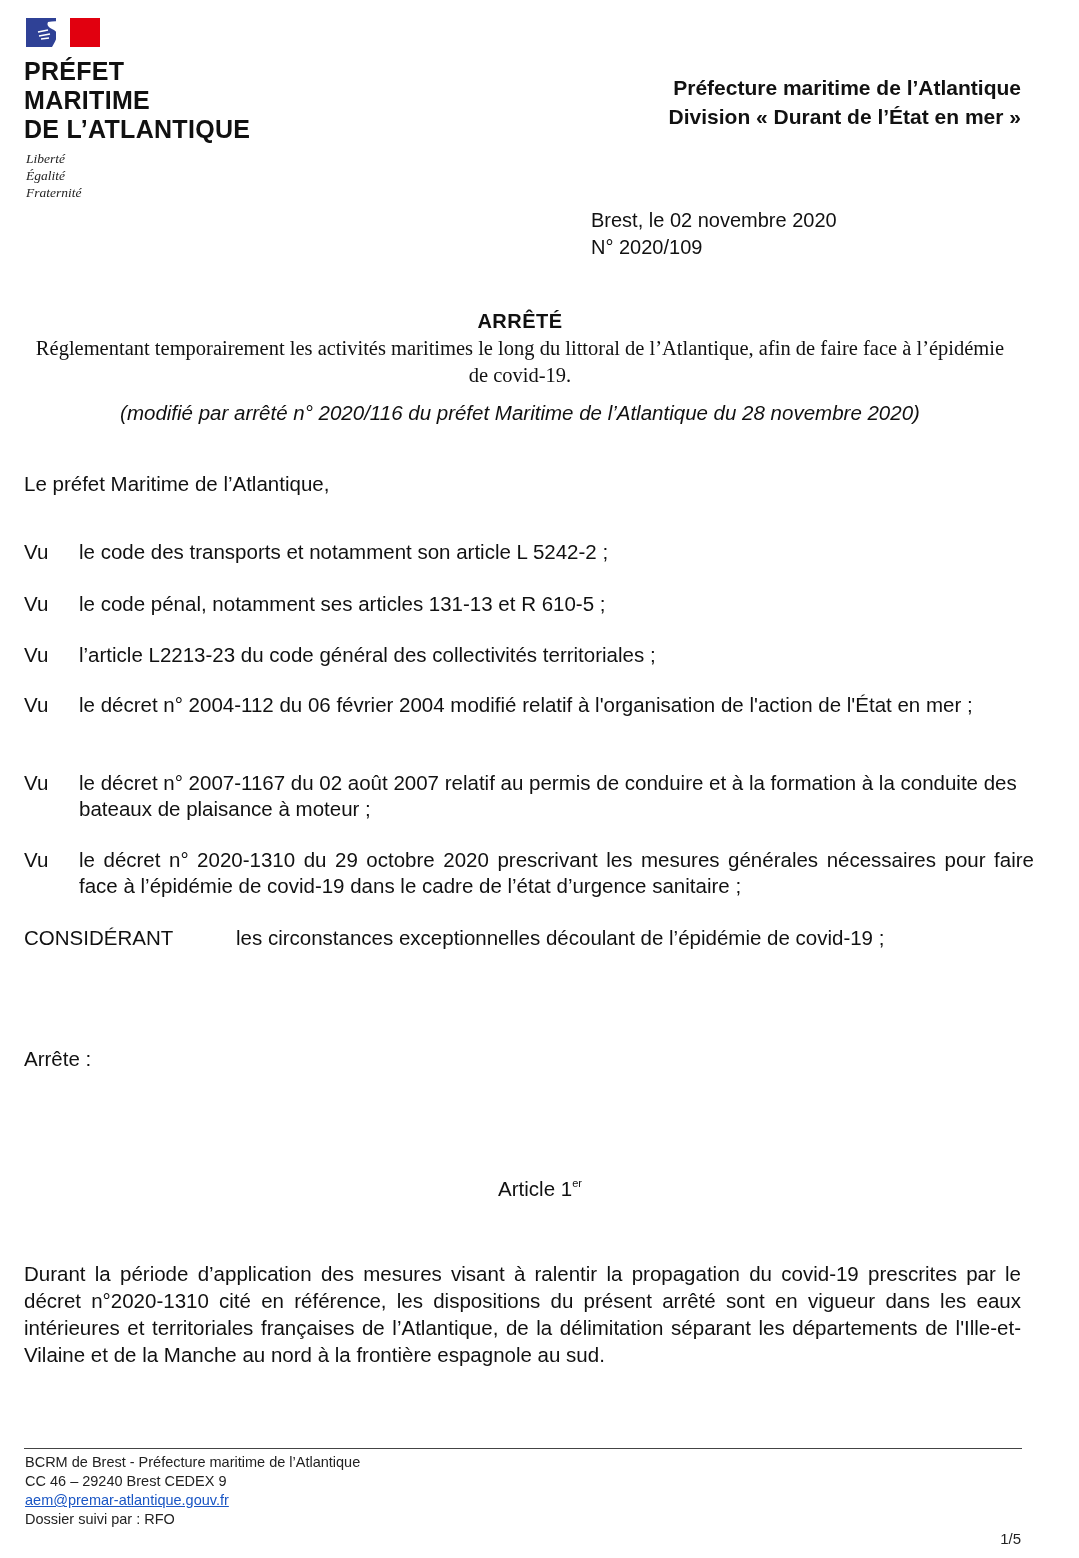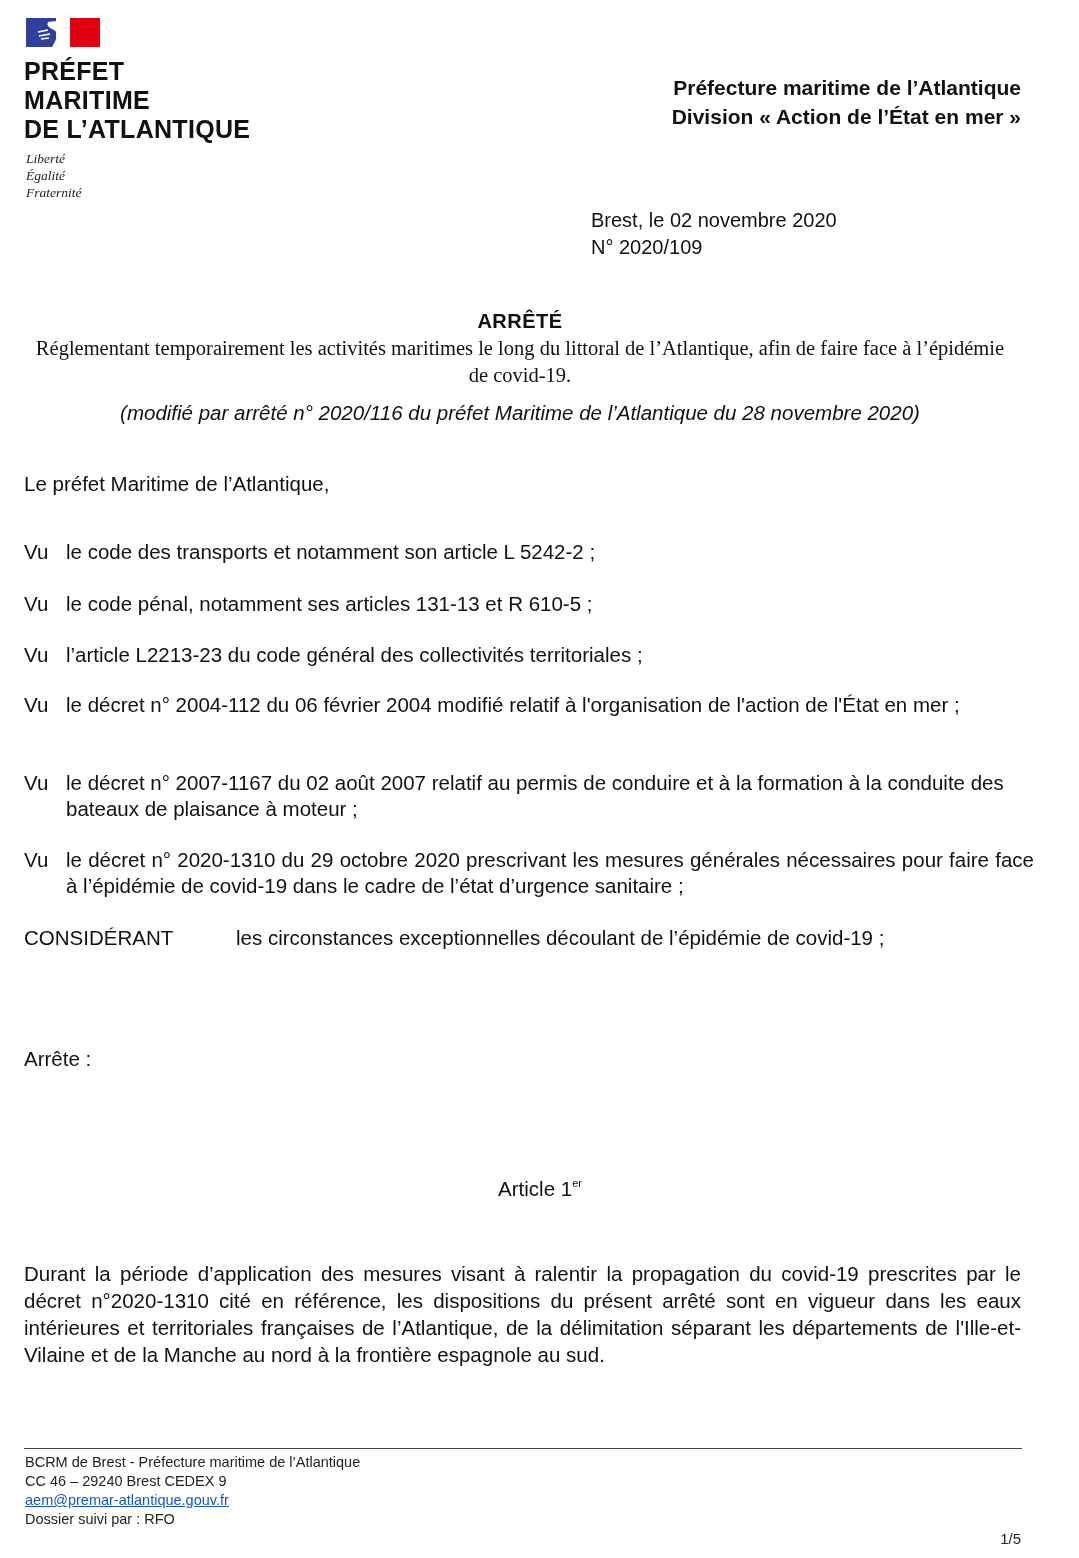--- a/index.html
+++ b/index.html
@@ -19,21 +19,21 @@
   .title-block { left: 20px; width: 1000px; top: 308px; text-align: center; }
   .arrete-title { font-weight: bold; font-size: 20px; line-height: 27px; letter-spacing: 0.5px; }
   .arrete-sub { font-size: 20.5px; line-height: 27px; }
   .arrete-mod { font-style: italic; font-size: 20.5px; line-height: 27px; margin-top: 10px; }
   
   .body-text { font-size: 20.5px; line-height: 26px; }
   .intro { left: 24px; top: 471px; }
   .vu { left: 24px; width: 1010px; }
   .vu-row { display: flex; }
   .vu-label { width: 42px; flex: none; }
-  .vu-text { flex: 1; }
+  .vu-text { flex: 1; margin-left: 13px; }
   .considerant { left: 24px; top: 925px; display: flex; }
   .considerant .c-label { width: 212px; }
   .arrete-word { left: 24px; top: 1046px; }
   .art-title { left: 20px; width: 1115px; top: 1170px; text-align: center; font-size: 20.5px; line-height: 26px; }
   .art-title sup { font-size: 11px; vertical-align: 9px; }
   .art-body { left: 24px; width: 997px; top: 1260px; text-align: justify; font-size: 20.5px; line-height: 27px; }
   
   .footer-rule { left: 24px; top: 1448px; width: 998px; height: 1px; background: #444; }
   .footer { left: 25px; top: 1453px; font-size: 14.5px; line-height: 19px; color: #222; }
   .footer a { color: #1a56c4; text-decoration: underline; }
@@ -57,21 +57,21 @@
   <div>DE L’ATLANTIQUE</div>
 </div>
 <div class="abs motto">
   <div>Liberté</div>
   <div>Égalité</div>
   <div>Fraternité</div>
 </div>
 
 <div class="abs service">
   <div>Préfecture maritime de l’Atlantique</div>
-  <div>Division « Action de l’État en mer »</div>
+  <div>Division « Durant de l’État en mer »</div>
 </div>
 <div class="abs place-date">
   <div>Brest, le 02 novembre 2020</div>
   <div>N° 2020/109</div>
 </div>
 
 <div class="abs title-block">
   <div class="arrete-title">ARRÊTÉ</div>
   <div class="arrete-sub" style="padding: 0 10px; font-family: Liberation Serif, serif;">Réglementant temporairement les activités maritimes le long du littoral de l’Atlantique, afin de faire face à l’épidémie de covid-19.</div>
   <div class="arrete-mod">(modifié par arrêté n° 2020/116 du préfet Maritime de l’Atlantique du 28 novembre 2020)</div>

